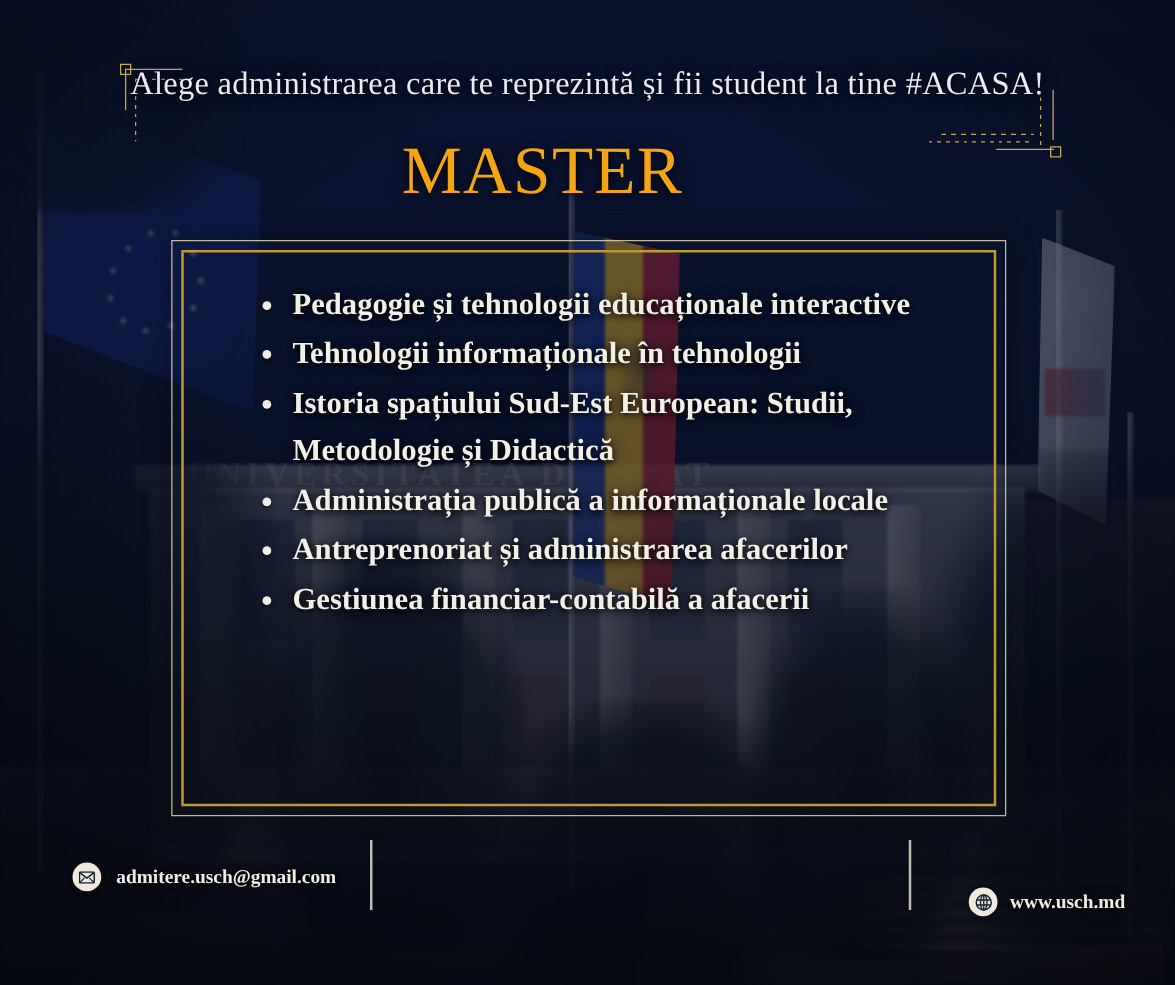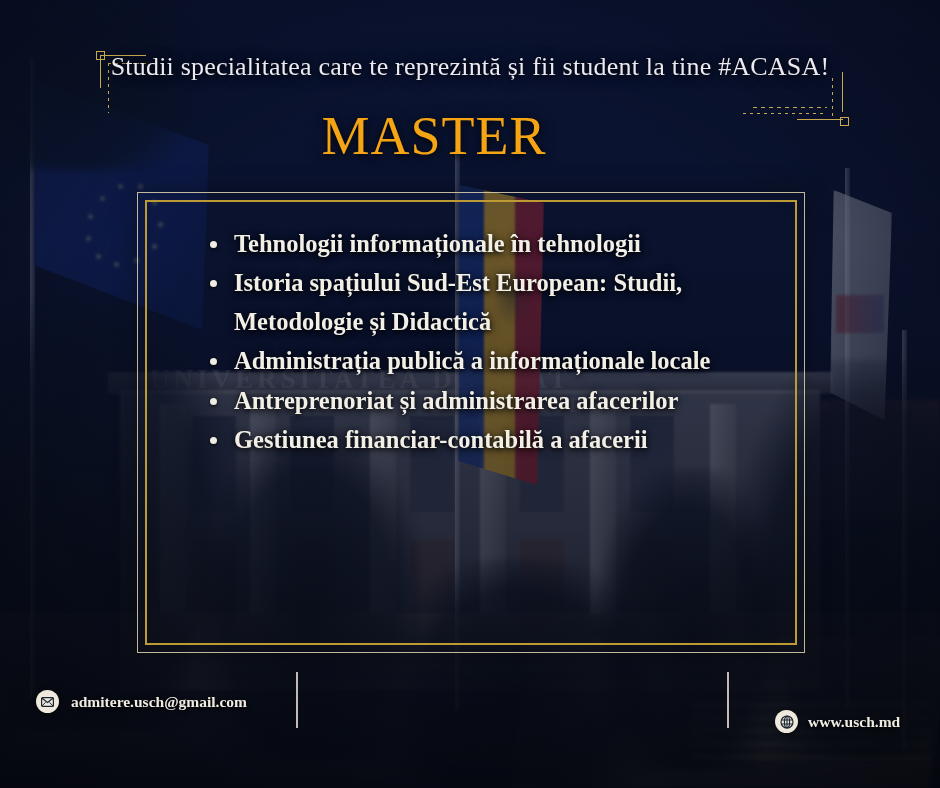--- a/index.html
+++ b/index.html
@@ -268,21 +268,21 @@
   }
   .contact {
     position:absolute;
     display:flex; align-items:center; gap:10px;
     font-family:"Liberation Serif", serif;
     font-size:15.5px; font-weight:700;
     color:#f0ece2;
     text-shadow:0 1px 4px rgba(0,0,0,.9);
     white-space:nowrap;
   }
-  .c-email { left:36px;  top:14px;gap:12px; }
+  .c-email { left:58px;  top:14px;gap:12px; }
   .c-phone { left:374px; top:14px; }
   .c-web   { left:775px; top:14px;margin-top:20px; }
 
   .ico {
     width:23px; height:23px; border-radius:50%;
     background:#eee9dc;
     display:flex; align-items:center; justify-content:center;
     flex:0 0 auto;
     box-shadow:0 1px 4px rgba(0,0,0,.6);
   }
@@ -389,28 +389,29 @@
 
     <div class="corner corner-tr">
       <span class="nub"></span>
       <span class="edge-v"></span>
         <span class="edge-h"></span>
       <span class="dash-v"></span>
       <span class="dash-long"></span>
         <span class="dash-long2"></span>
     </div>
 
-    <div class="headline">Studii specialitatea care te reprezintă și fii student la tine #ACASA!</div>
+    <div class="headline">Alege administrarea care te reprezintă și fii student la tine #ACASA!</div>
 
     <div class="master-title">MASTER</div>
 
     <div class="frame-outer">
       <div class="frame-inner"></div>
       <div class="list-wrap">
         <ul class="programs">
+          <li>Pedagogie și tehnologii educaționale interactive</li>
           <li>Tehnologii informaționale în tehnologii</li>
           <li>Istoria spațiului Sud-Est European: Studii, Metodologie și Didactică</li>
           <li>Administrația publică a informaționale locale</li>
           <li>Antreprenoriat și administrarea afacerilor</li>
           <li>Gestiunea financiar-contabilă a afacerii</li>
         </ul>
       </div>
     </div>
 
     <div class="footer">

